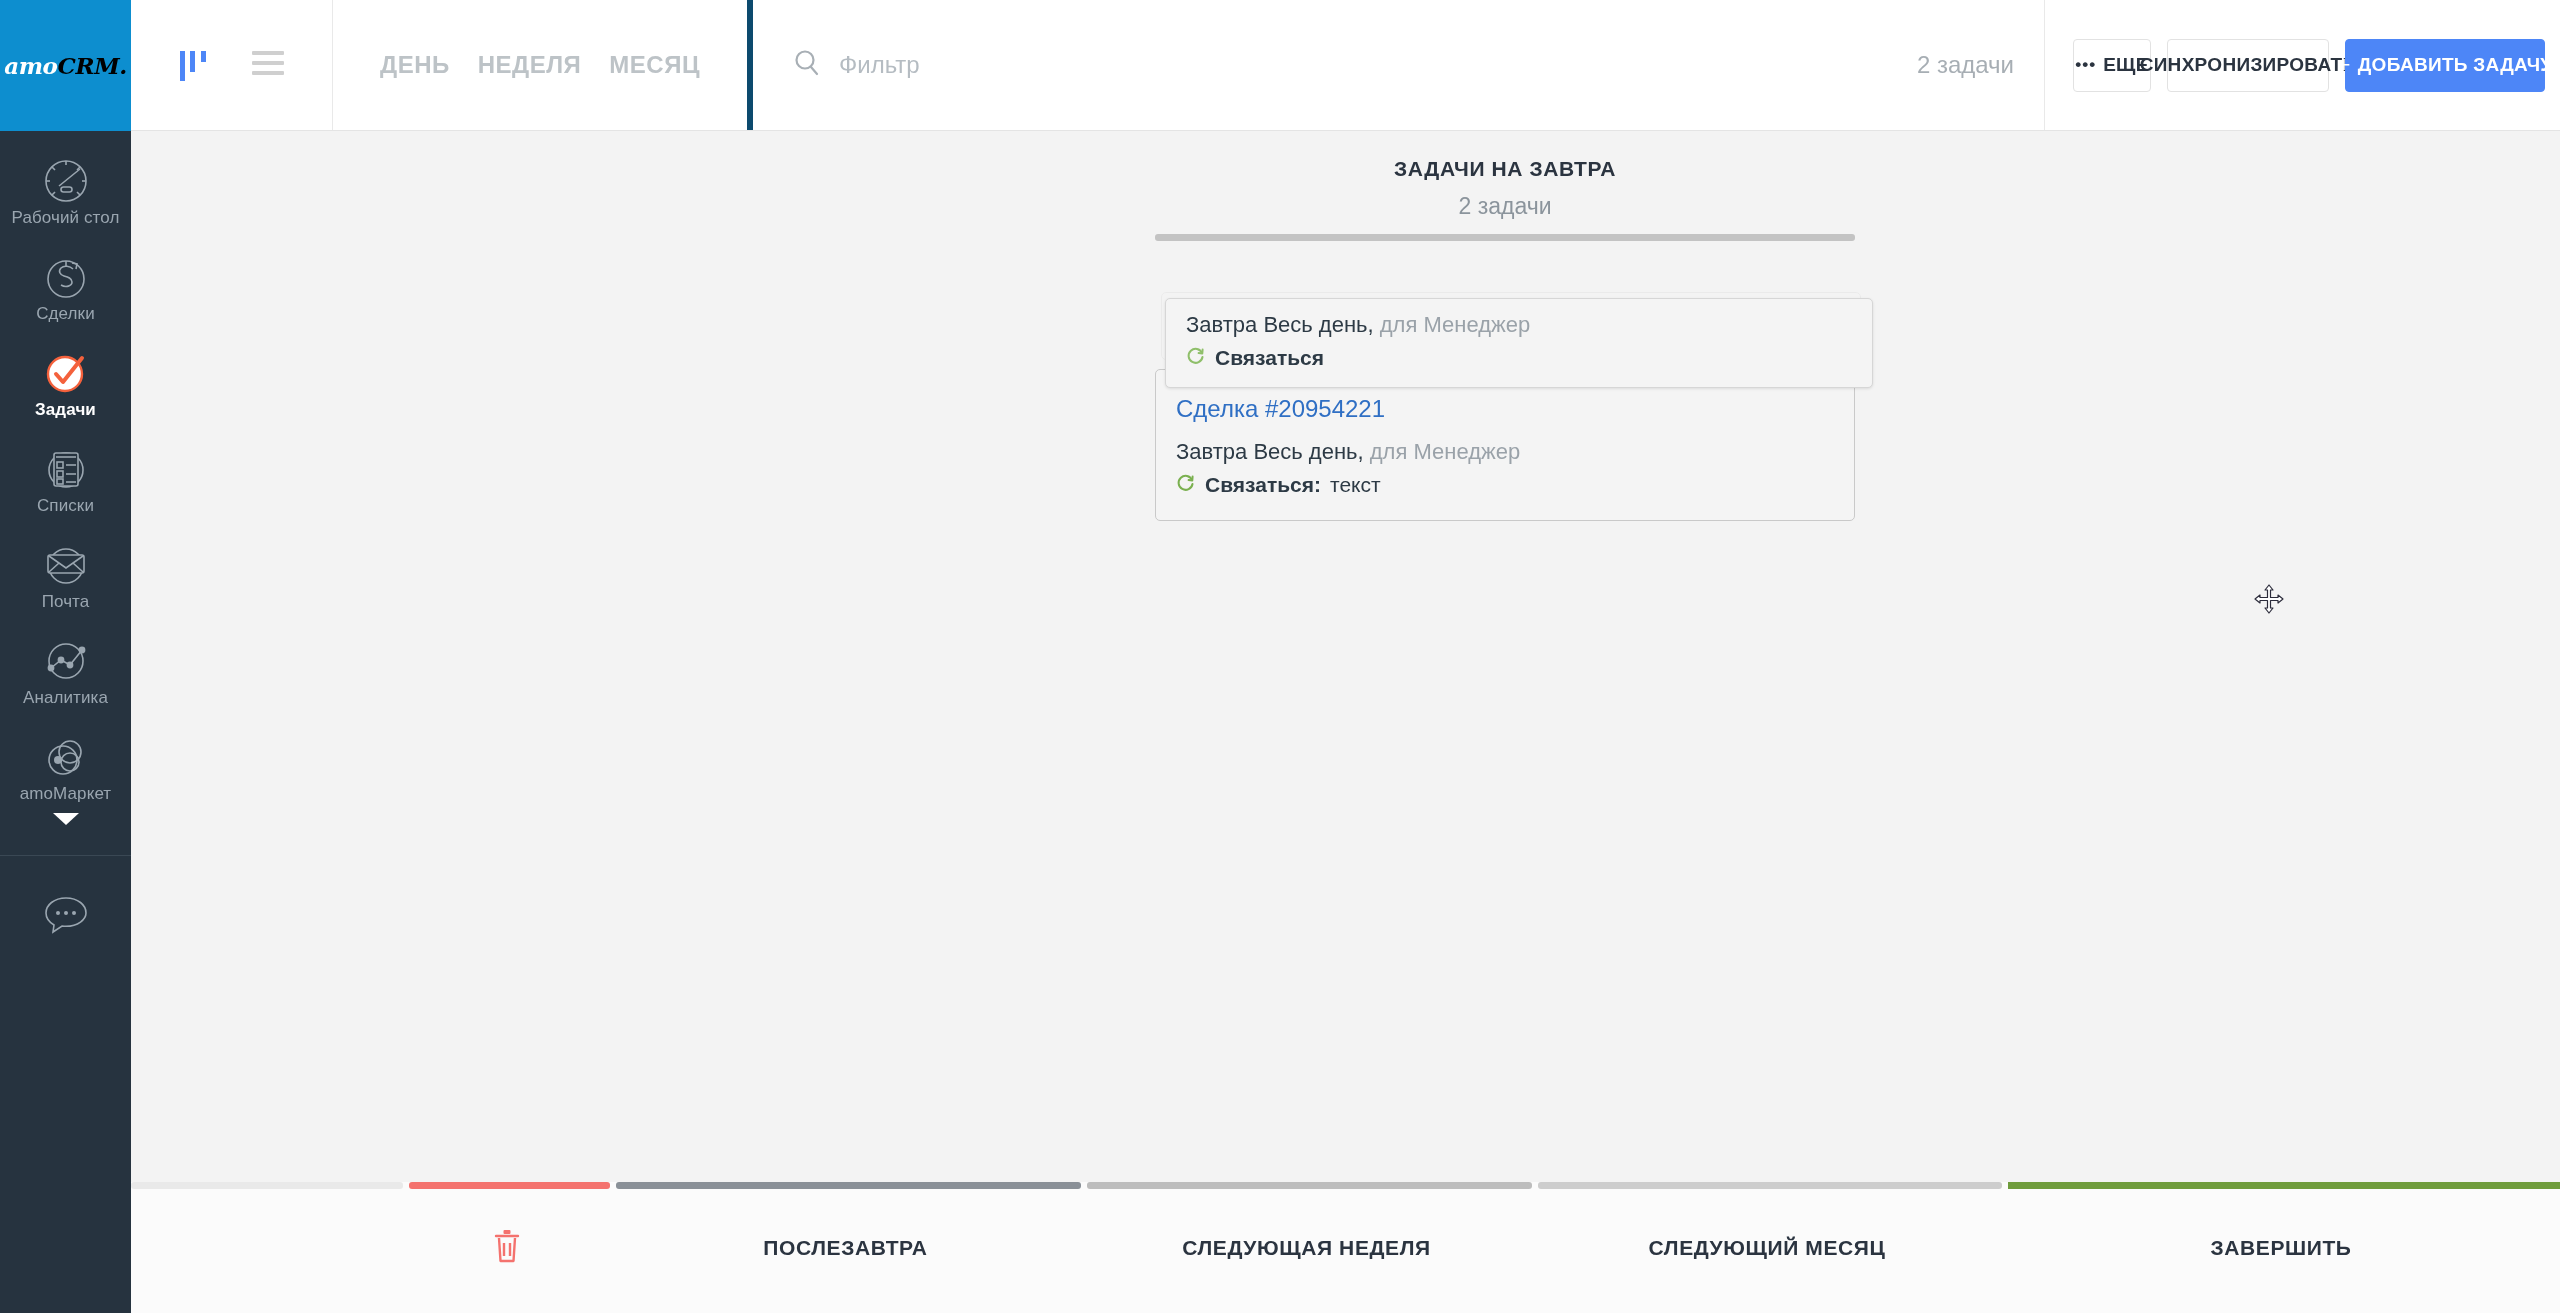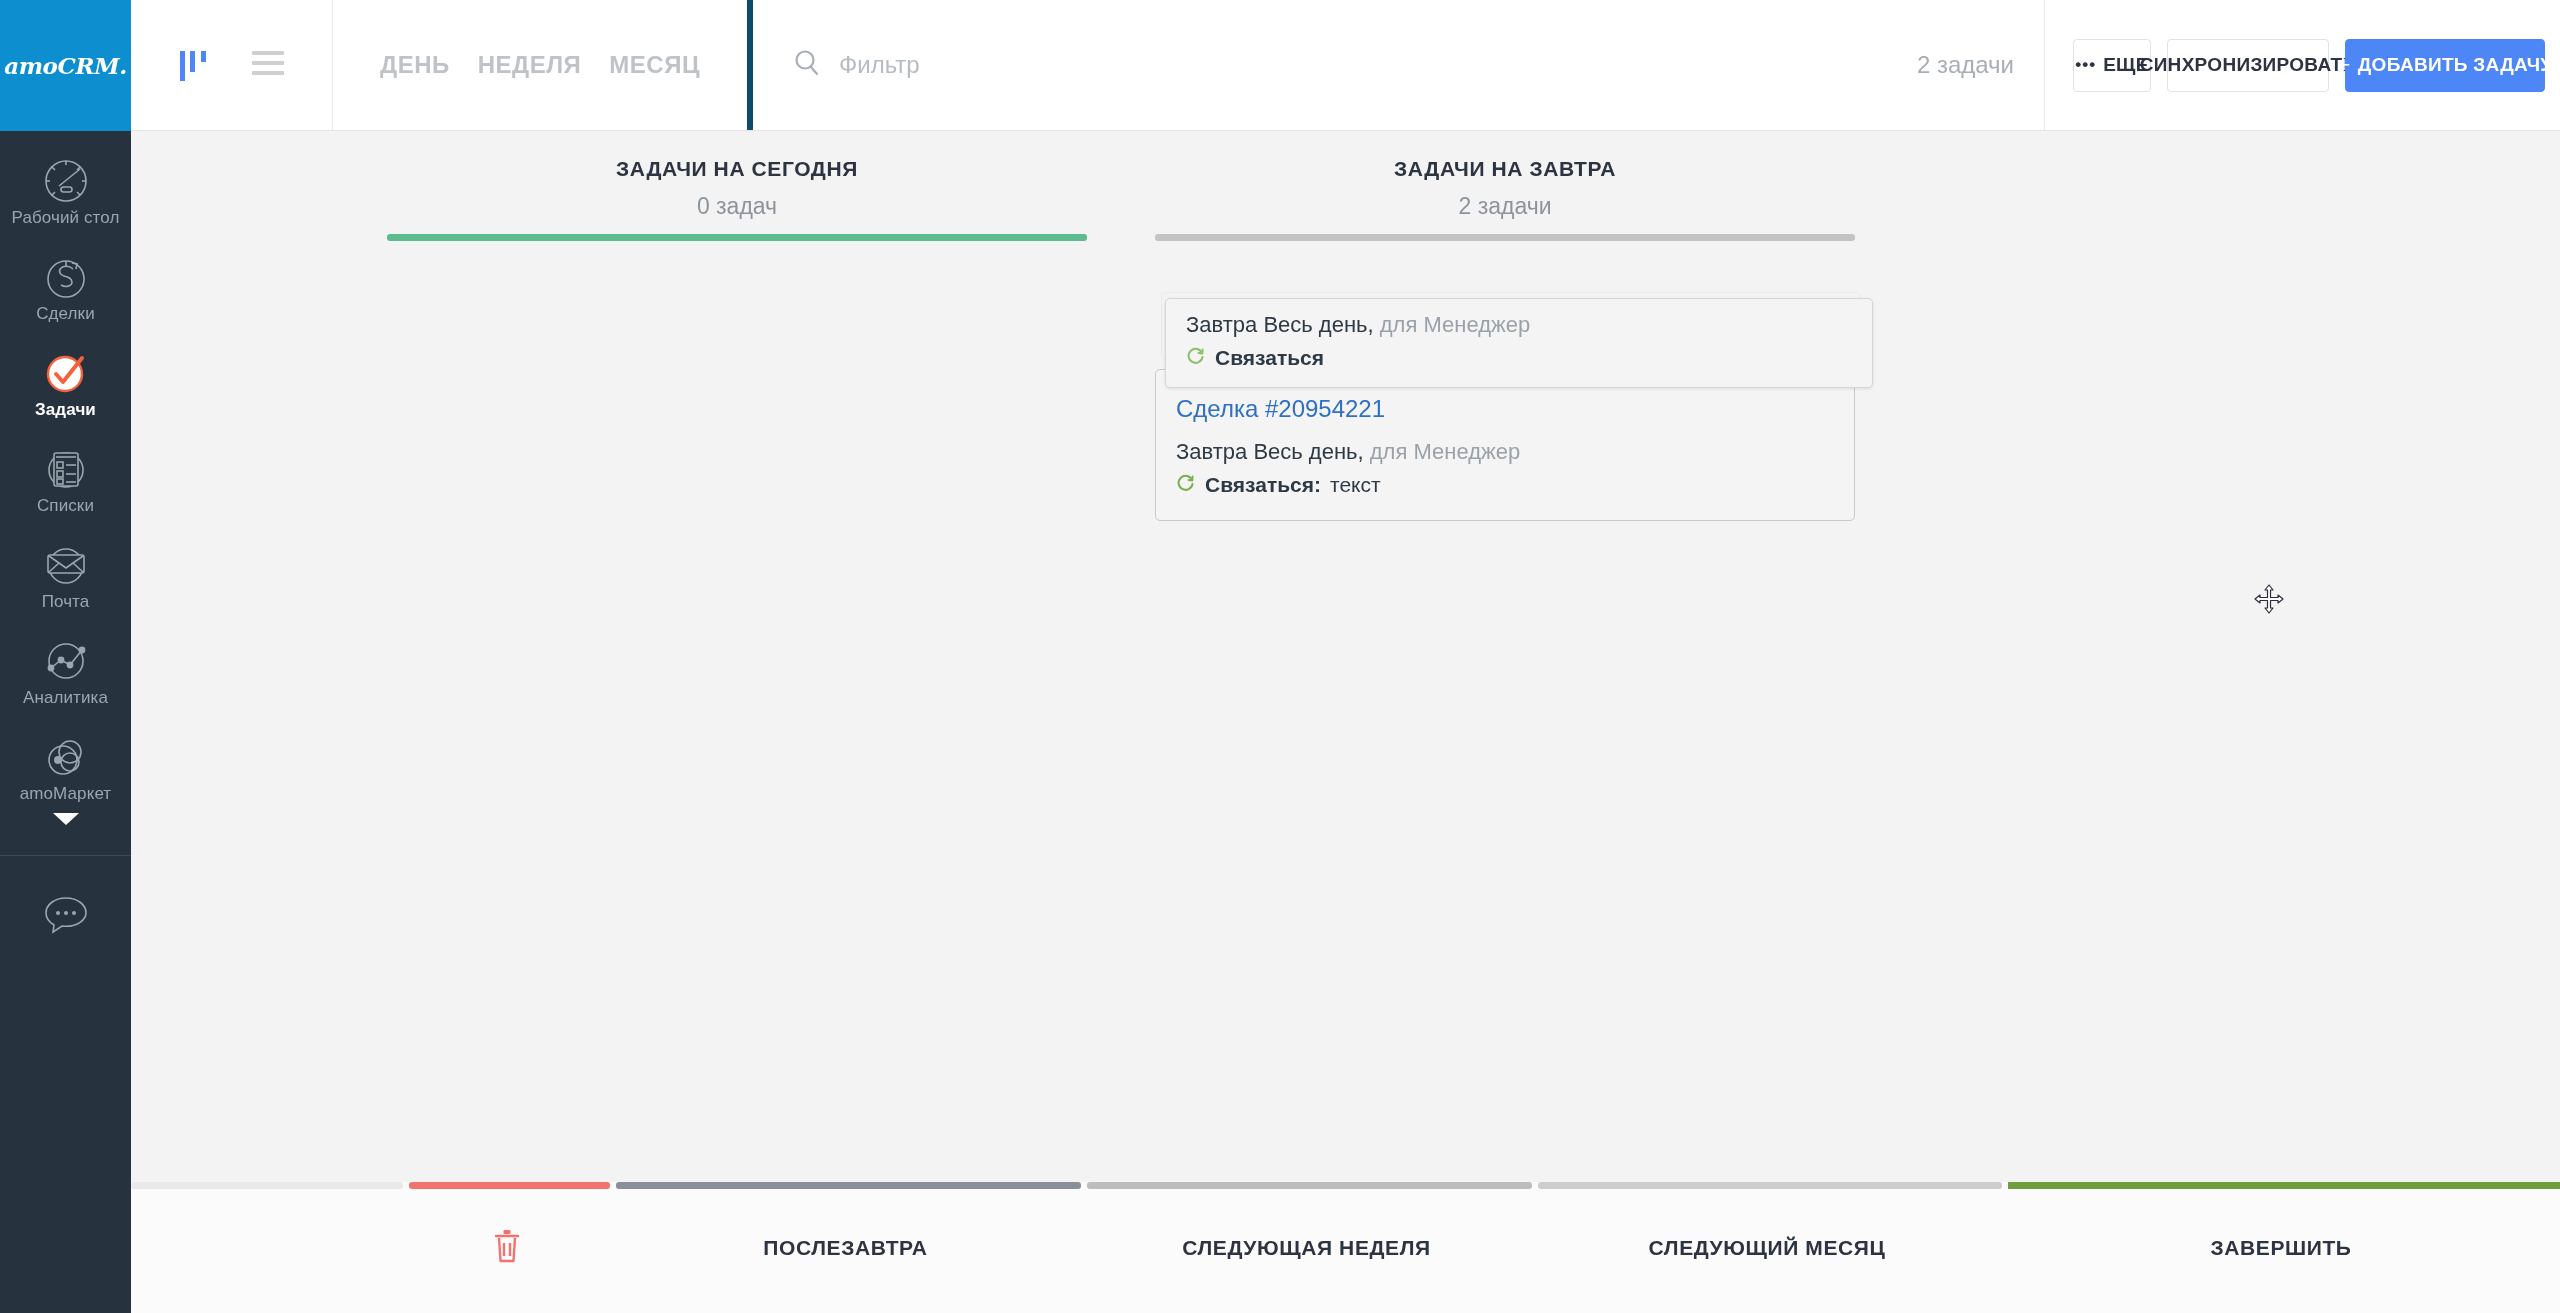--- a/index.html
+++ b/index.html
@@ -27,21 +27,21 @@
   }
   .logo-text {
     color: #ffffff;
     font-family: "DejaVu Serif", serif;
     font-style: italic;
     font-weight: bold;
     font-size: 23px;
     letter-spacing: -0.4px;
     user-select: none;
   }
-  .logo-text .crm { color: #ffffff; font-style: italic; }
+  .logo-text .crm { color: #000000; font-style: italic; }
   .nav-list { padding-top: 12px; }
   .nav-item {
     display: flex; flex-direction: column; align-items: center;
     padding: 11px 4px 11px 4px;
     cursor: pointer;
     text-decoration: none;
   }
   .nav-icon { width: 54px; height: 54px; display: block; }
   .nav-label {
     margin-top: 0;
@@ -442,27 +442,20 @@
         <span class="plus">+</span>
         <span>ДОБАВИТЬ ЗАДАЧУ</span>
       </div>
     </div>
 
   </div>
 
   <div class="workarea">
     <div class="columns">
 
-      <div class="col" style="left:256px; width:700px;">
-        <div class="col-head">
-          <div class="col-title">ЗАДАЧИ НА СЕГОДНЯ</div>
-          <div class="col-sub">0 задач</div>
-          <div class="col-underline green"></div>
-        </div>
-      </div>
 
       <div class="col" style="left:1024px; width:700px;">
         <div class="col-head">
           <div class="col-title">ЗАДАЧИ НА ЗАВТРА</div>
           <div class="col-sub">2 задачи</div>
           <div class="col-underline gray"></div>
         </div>
 
         <div style="position:relative; margin-top:24px; height:420px;">
 

